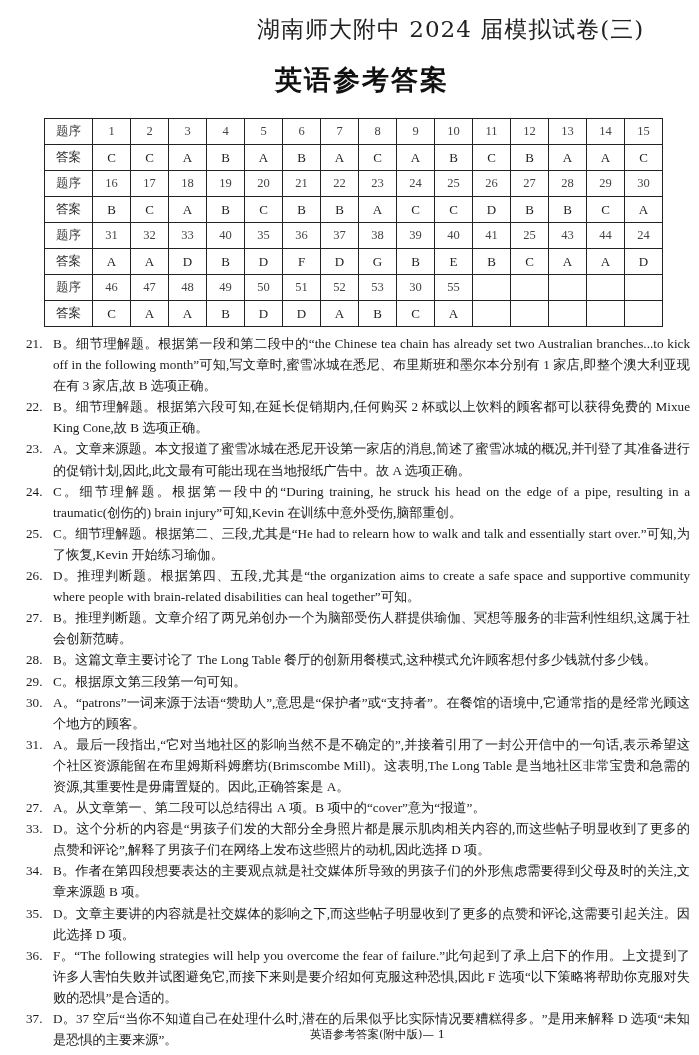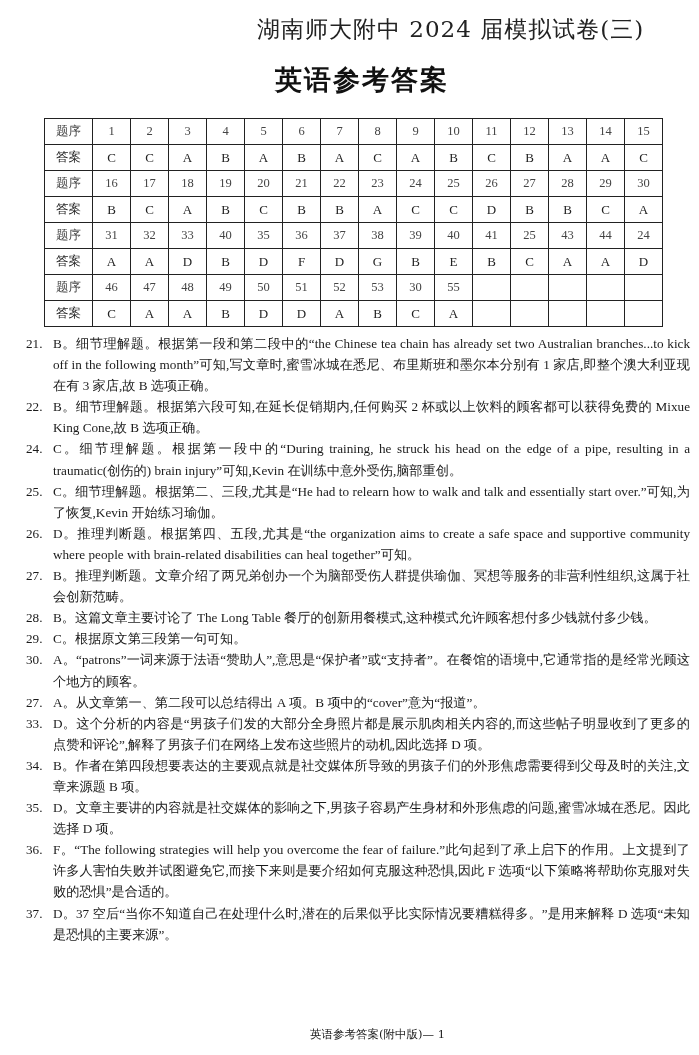--- a/index.html
+++ b/index.html
@@ -180,20 +180,24 @@
 <div class="explanations" id="explanations">
     <div class="item">
       <span class="num">21.</span>
       <span class="txt">B。细节理解题。根据第一段和第二段中的“the Chinese tea chain has already set two Australian branches...to kick off in the following month”可知,写文章时,蜜雪冰城在悉尼、布里斯班和墨尔本分别有 1 家店,即整个澳大利亚现在有 3 家店,故 B 选项正确。</span>
     </div>
     <div class="item">
       <span class="num">22.</span>
       <span class="txt">B。细节理解题。根据第六段可知,在延长促销期内,任何购买 2 杯或以上饮料的顾客都可以获得免费的 Mixue King Cone,故 B 选项正确。</span>
     </div>
     <div class="item">
+      <span class="num">23.</span>
+      <span class="txt">A。文章来源题。本文报道了蜜雪冰城在悉尼开设第一家店的消息,简述了蜜雪冰城的概况,并刊登了其准备进行的促销计划,因此,此文最有可能出现在当地报纸广告中。故 A 选项正确。</span>
+    </div>
+    <div class="item">
       <span class="num">24.</span>
       <span class="txt">C。细节理解题。根据第一段中的“During training, he struck his head on the edge of a pipe, resulting in a traumatic(创伤的) brain injury”可知,Kevin 在训练中意外受伤,脑部重创。</span>
     </div>
     <div class="item">
       <span class="num">25.</span>
       <span class="txt">C。细节理解题。根据第二、三段,尤其是“He had to relearn how to walk and talk and essentially start over.”可知,为了恢复,Kevin 开始练习瑜伽。</span>
     </div>
     <div class="item">
       <span class="num">26.</span>
       <span class="txt">D。推理判断题。根据第四、五段,尤其是“the organization aims to create a safe space and supportive community where people with brain-related disabilities can heal together”可知。</span>
@@ -208,34 +212,38 @@
     </div>
     <div class="item">
       <span class="num">29.</span>
       <span class="txt">C。根据原文第三段第一句可知。</span>
     </div>
     <div class="item">
       <span class="num">30.</span>
       <span class="txt">A。“patrons”一词来源于法语“赞助人”,意思是“保护者”或“支持者”。在餐馆的语境中,它通常指的是经常光顾这个地方的顾客。</span>
     </div>
     <div class="item">
+      <span class="num">31.</span>
+      <span class="txt">A。最后一段指出,“它对当地社区的影响当然不是不确定的”,并接着引用了一封公开信中的一句话,表示希望这个社区资源能留在布里姆斯科姆磨坊(Brimscombe Mill)。这表明,The Long Table 是当地社区非常宝贵和急需的资源,其重要性是毋庸置疑的。因此,正确答案是 A。</span>
+    </div>
+    <div class="item">
       <span class="num">27.</span>
       <span class="txt">A。从文章第一、第二段可以总结得出 A 项。B 项中的“cover”意为“报道”。</span>
     </div>
     <div class="item">
       <span class="num">33.</span>
       <span class="txt">D。这个分析的内容是“男孩子们发的大部分全身照片都是展示肌肉相关内容的,而这些帖子明显收到了更多的点赞和评论”,解释了男孩子们在网络上发布这些照片的动机,因此选择 D 项。</span>
     </div>
     <div class="item">
       <span class="num">34.</span>
       <span class="txt">B。作者在第四段想要表达的主要观点就是社交媒体所导致的男孩子们的外形焦虑需要得到父母及时的关注,文章来源题 B 项。</span>
     </div>
     <div class="item">
       <span class="num">35.</span>
-      <span class="txt">D。文章主要讲的内容就是社交媒体的影响之下,男孩子容易产生身材和外形焦虑的问题,蜜雪冰城在悉尼。因此选择 D 项。</span>
+      <span class="txt">D。文章主要讲的内容就是社交媒体的影响之下,而这些帖子明显收到了更多的点赞和评论,这需要引起关注。因此选择 D 项。</span>
     </div>
     <div class="item">
       <span class="num">36.</span>
       <span class="txt">F。“The following strategies will help you overcome the fear of failure.”此句起到了承上启下的作用。上文提到了许多人害怕失败并试图避免它,而接下来则是要介绍如何克服这种恐惧,因此 F 选项“以下策略将帮助你克服对失败的恐惧”是合适的。</span>
     </div>
     <div class="item">
       <span class="num">37.</span>
       <span class="txt">D。37 空后“当你不知道自己在处理什么时,潜在的后果似乎比实际情况要糟糕得多。”是用来解释 D 选项“未知是恐惧的主要来源”。</span>
     </div>
   </div>

